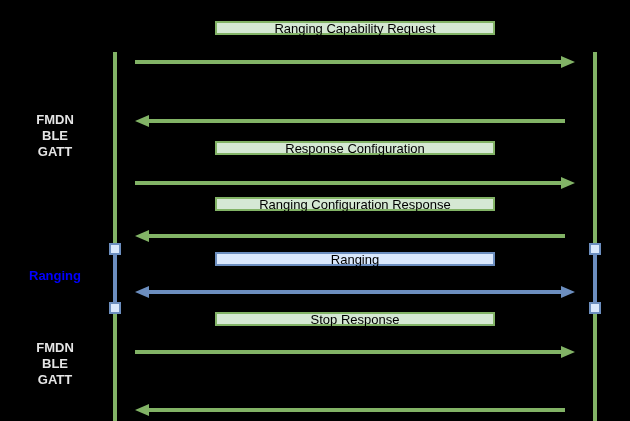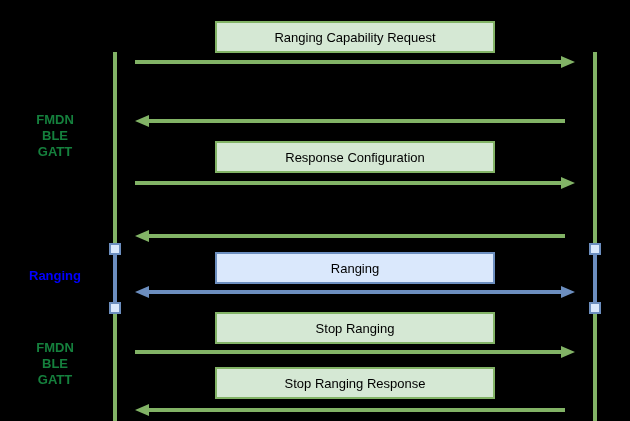--- a/index.html
+++ b/index.html
@@ -15,21 +15,21 @@
   .seg.g-top{top:0;height:197px;background:#82b366;}
   .seg.b-mid{top:197px;height:59px;background:#6c8ebf;}
   .seg.g-bot{top:256px;bottom:0;background:#82b366;}
   
   .marker{
     position:absolute;width:12px;height:12px;box-sizing:border-box;
     background:#dae8fc;border:2px solid #6c8ebf;
   }
   
   .msg-box{
-    position:absolute;left:215px;width:280px;height:32px;box-sizing:border-box;
+    position:absolute;left:215px;width:280px;height:14px;box-sizing:border-box;
     border:2px solid;display:flex;align-items:center;justify-content:center;
     font-size:13px;color:#000;white-space:nowrap;
   }
   .msg-box.green{background:#d5e8d4;border-color:#82b366;}
   .msg-box.blue{background:#dae8fc;border-color:#6c8ebf;}
   
   .arrow{position:absolute;left:135px;width:440px;height:12px;}
   .arrow.green{--c:#82b366;}
   .arrow.blue{--c:#6c8ebf;}
   .arrow .shaft{position:absolute;top:4px;height:4px;background:var(--c);}
@@ -38,21 +38,21 @@
   .arrow.both .shaft{left:13px;right:13px;}
   .head{position:absolute;top:0;width:0;height:0;
     border-top:6px solid transparent;border-bottom:6px solid transparent;}
   .head.hr{right:0;border-left:14px solid var(--c);}
   .head.hl{left:0;border-right:14px solid var(--c);}
   
   .phase{
     position:absolute;left:15px;width:80px;text-align:center;
     font-weight:bold;font-size:13px;line-height:16px;
   }
-  .phase.green{color:#15803d;}
+  .phase.green{color:#e5e5e5;}
   .phase.blue{color:#0000ff;}
 </style>
 </head>
 <body>
 
 <div class="stage">
 
   <div class="phase green" style="top:112px">
     <div>FMDN</div>
     <div>BLE</div>
@@ -93,37 +93,37 @@
     <div class="shaft"></div>
     <div class="head hl"></div>
   </div>
 
   <div class="msg-box green" style="top:141px">Response Configuration</div>
   <div class="arrow green right" style="top:177px">
     <div class="shaft"></div>
     <div class="head hr"></div>
   </div>
 
+  <div class="msg-box green" style="top:197px">Ranging Configuration Response</div>
   <div class="arrow green left" style="top:230px">
     <div class="shaft"></div>
     <div class="head hl"></div>
   </div>
 
   <div class="msg-box blue" style="top:252px">Ranging</div>
   <div class="arrow blue both" style="top:286px">
     <div class="shaft"></div>
     <div class="head hl"></div>
     <div class="head hr"></div>
   </div>
 
-  <div class="msg-box green" style="top:312px">Stop Ranging</div>
+  <div class="msg-box green" style="top:312px">Stop Response</div>
   <div class="arrow green right" style="top:346px">
     <div class="shaft"></div>
     <div class="head hr"></div>
   </div>
 
-  <div class="msg-box green" style="top:367px">Stop Ranging Response</div>
   <div class="arrow green left" style="top:404px">
     <div class="shaft"></div>
     <div class="head hl"></div>
   </div>
 
 </div>
 
 </body></html>

